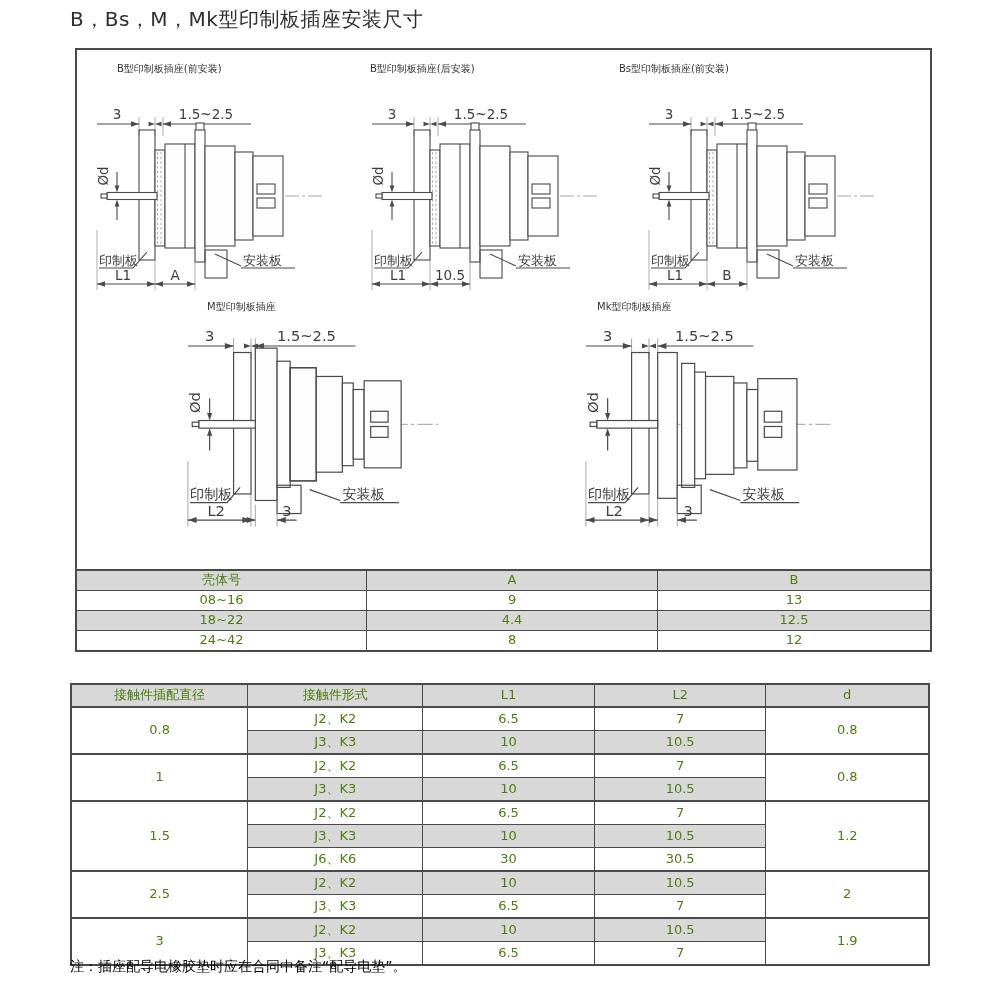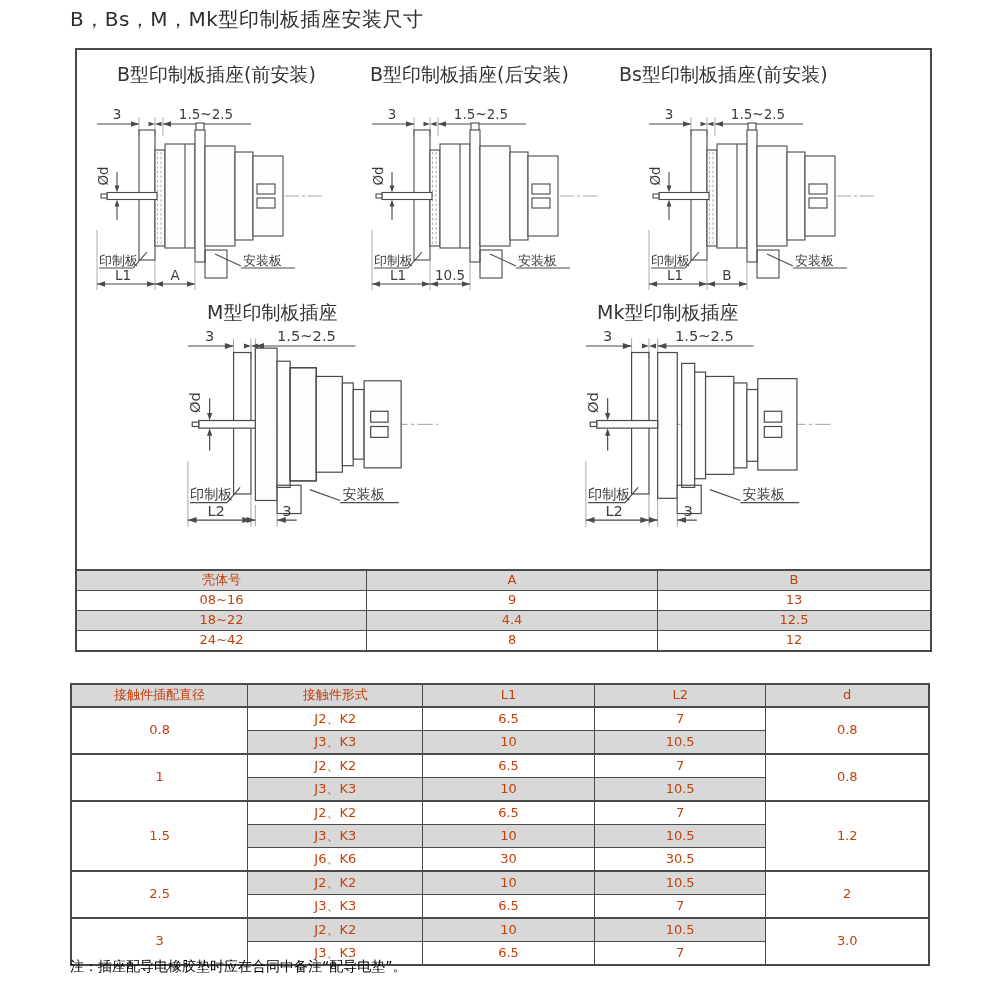--- a/index.html
+++ b/index.html
@@ -3,21 +3,21 @@
 <meta charset="utf-8">
 <style>
   html,body { margin:0; padding:0; background:#ffffff; }
   .page { position:relative; width:1000px; height:994px; background:#fff; overflow:hidden;
           font-family:"DejaVu Sans","Liberation Sans",sans-serif; color:#3d3d3d; }
 
   .doc-title { position:absolute; left:70px; top:6px; font-size:20px; color:#2e2e2e; letter-spacing:0.5px; }
 
   .frame { position:absolute; left:75px; top:48px; width:853px; height:600px; border:2px solid #4a4a4a; }
 
-  .dwg-title { position:absolute; font-size:19px; color:#333; white-space:nowrap; }
+  .dwg-title { position:absolute; font-size:10px; color:#333; white-space:nowrap; }
   .t1 { left:40px;  top:12px; }
   .t2 { left:293px; top:12px;text-align:center; }
   .t3 { left:542px; top:12px; }
   .t4 { left:130px; top:250px; }
   .t5 { left:520px; top:250px; }
 
   .dwg { position:absolute; }
   .d1 { left:10px;  top:52px; }
   .d2 { left:285px; top:52px; }
   .d3 { left:562px; top:52px; }
@@ -28,21 +28,21 @@
   .ln    { stroke:#4a4a4a; stroke-width:1.1; fill:none; }
   .fillw { fill:#fdfdfd; stroke:#4a4a4a; stroke-width:1.1; }
   .thin  { stroke:#8a8a8a; stroke-width:0.7; fill:none; }
   .cl    { stroke:#909090; stroke-width:0.8; fill:none; stroke-dasharray:14 3 3 3; }
   .ah    { fill:#4a4a4a; stroke:none; }
   svg text { fill:#3d3d3d; font-family:"DejaVu Sans","Liberation Sans",sans-serif; }
   .dimtxt { font-size:13.5px; }
   .cntxt  { font-size:13px; }
 
   
-  .tbl { border-collapse:collapse; table-layout:fixed; font-size:13px; color:#c2410c; }
+  .tbl { border-collapse:collapse; table-layout:fixed; font-size:13px; color:#4d7c0f; }
   .tbl th, .tbl td { border:1px solid #4a4a4a; text-align:center; font-weight:normal; padding:0; line-height:1.1; }
 
   .shell { position:absolute; left:-2px; bottom:-2px; width:calc(100% + 4px); border:2px solid #4a4a4a; }
   .shell th { background:#d8d8d8; height:19px; }
   .shell td { height:19px; background:#fff; }
   .shell tr.shade td { background:#d8d8d8; }
 
   .contact { position:absolute; left:70px; top:683px; width:860px; border:2px solid #4a4a4a;padding-left:36px; }
   .contact th { background:#d8d8d8; height:21px; }
   .contact td { height:22px; background:#fff; }
@@ -315,21 +315,21 @@
         <tr>
           <td>J3、K3</td>
           <td>6.5</td>
           <td>7</td>
         </tr>
         <tr class="gstart">
           <td rowspan="2">3</td>
           <td class="shade">J2、K2</td>
           <td class="shade">10</td>
           <td class="shade">10.5</td>
-          <td rowspan="2">3.0</td>
+          <td rowspan="2">1.9</td>
         </tr>
         <tr>
           <td>J3、K3</td>
           <td>6.5</td>
           <td>7</td>
         </tr>
       </tbody>
   </table>
 
   <div class="note">注：插座配导电橡胶垫时应在合同中备注“配导电垫”。</div>

